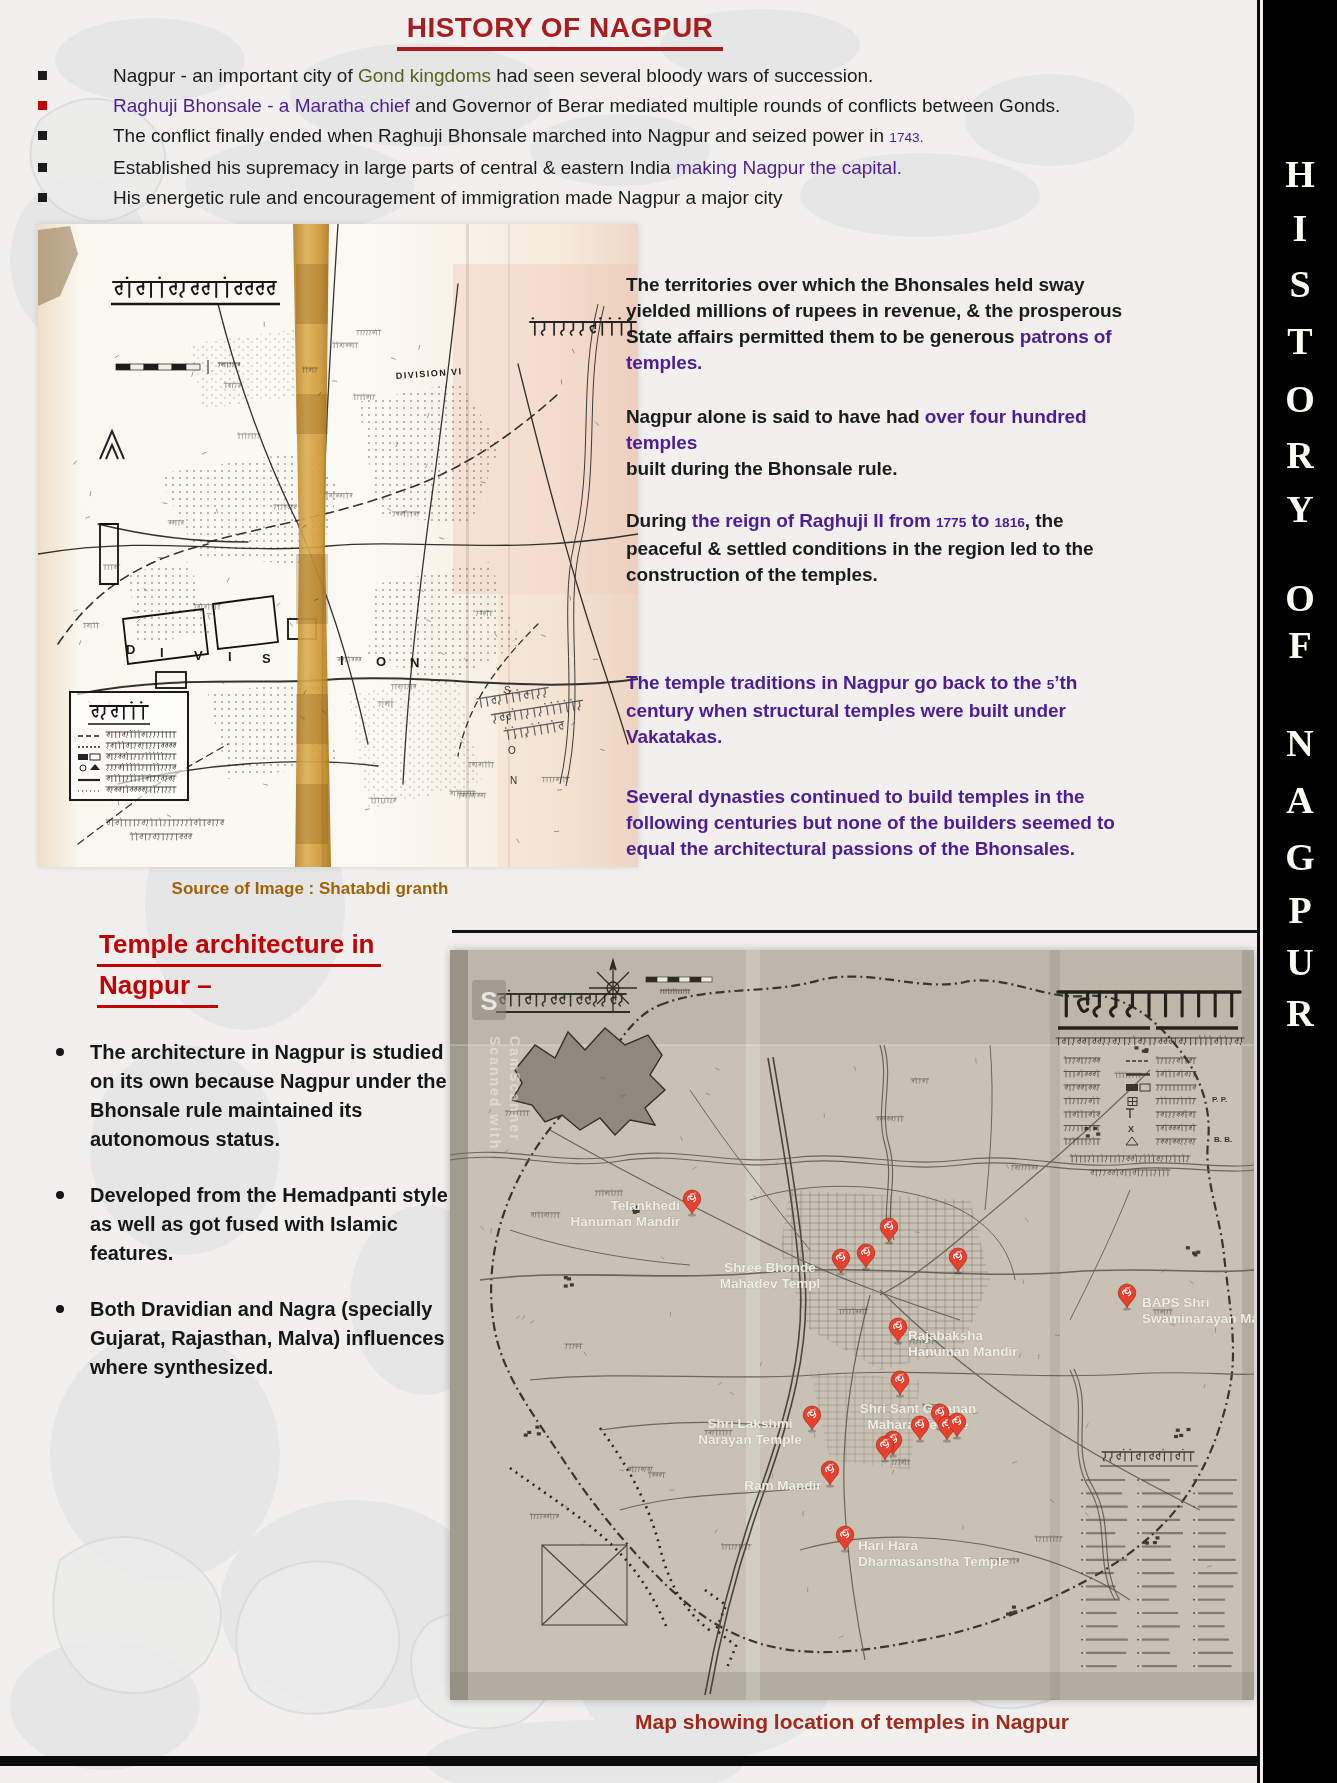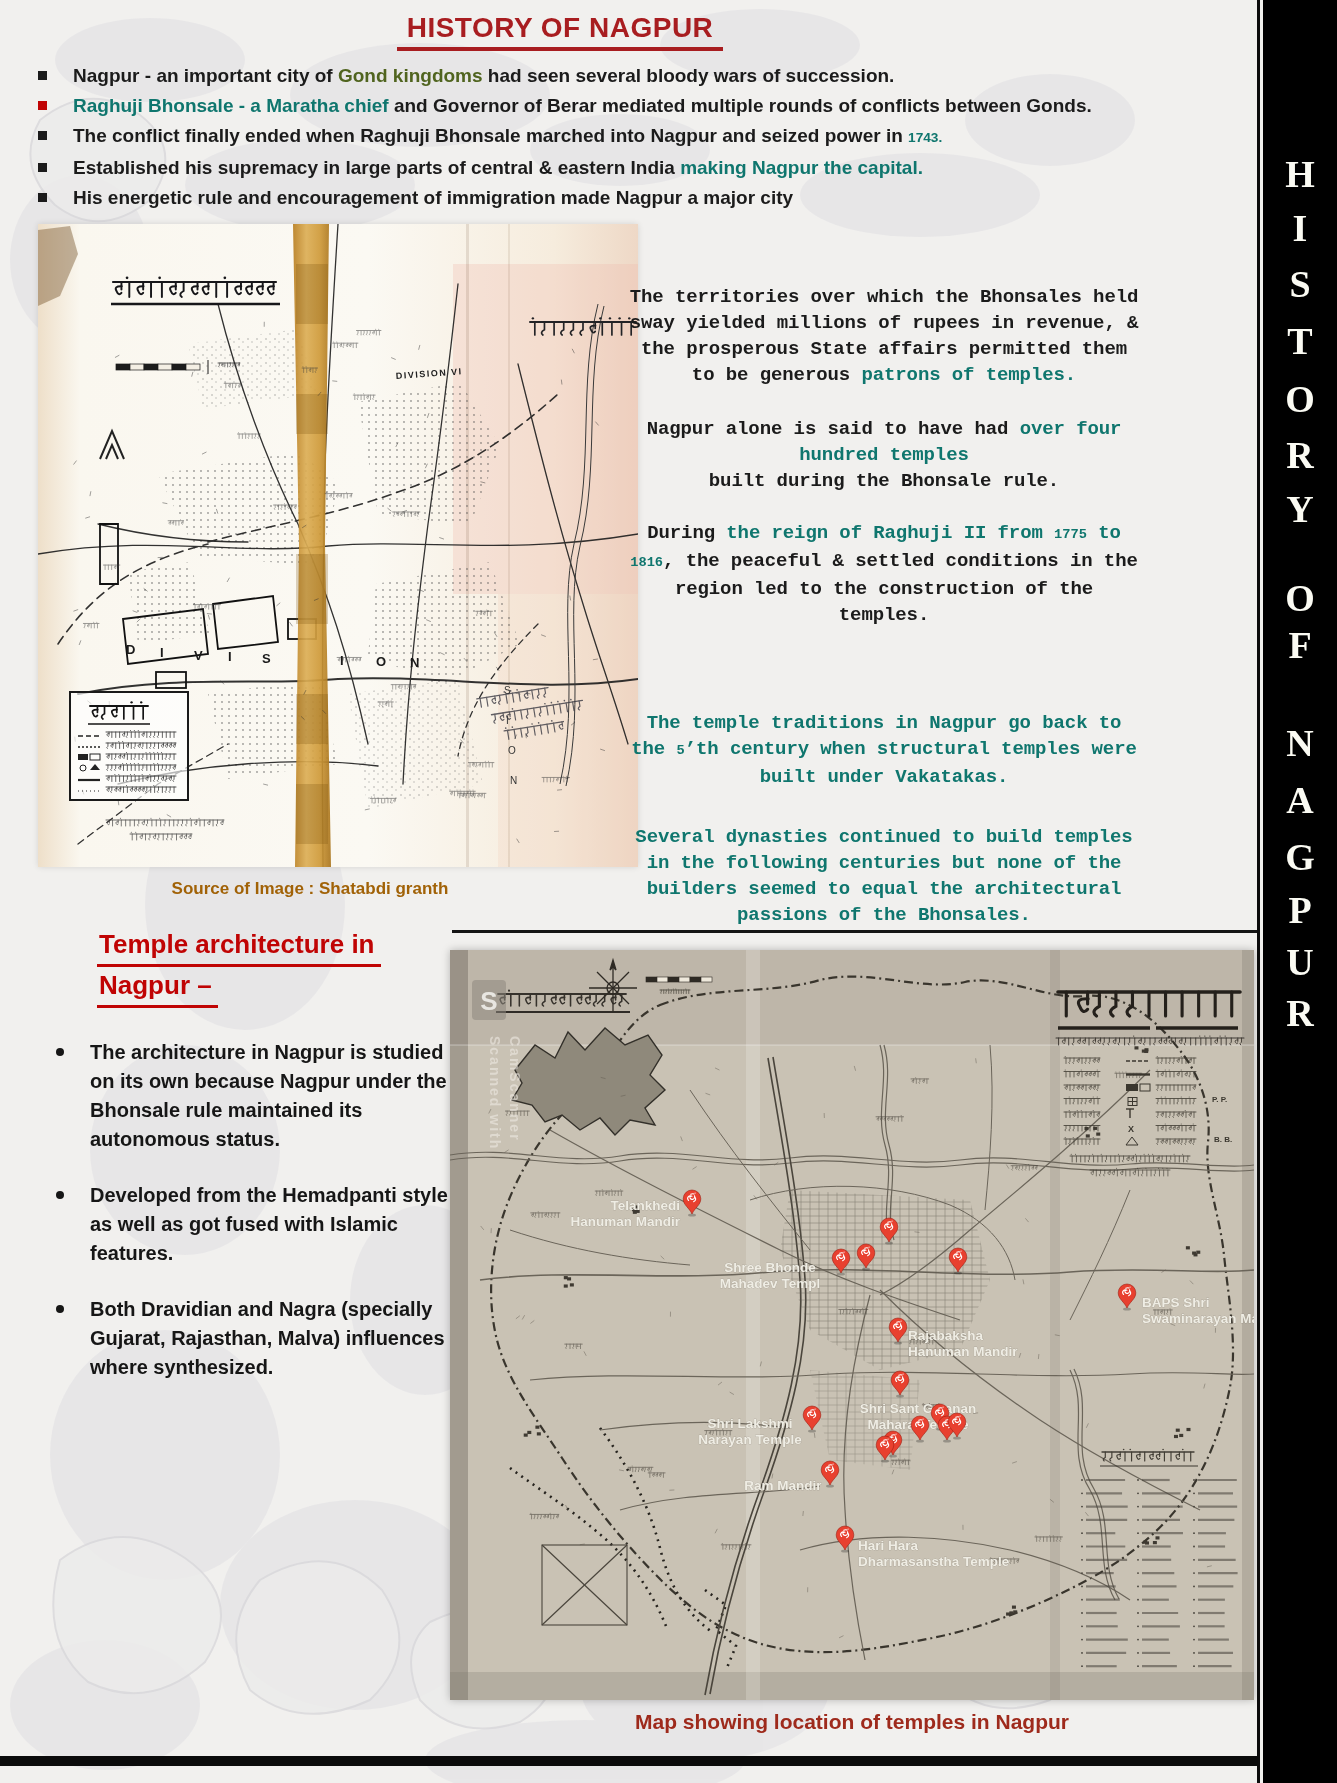--- a/index.html
+++ b/index.html
@@ -10,31 +10,31 @@
   .bgwm{position:absolute;left:0;top:0;z-index:0;}
   .vrule{position:absolute;left:1257px;top:0;width:3px;height:1783px;background:#0c0c0c;z-index:5;}
   .sidebar{position:absolute;left:1263px;top:0;width:74px;height:1783px;background:#000;z-index:6;}
   .sidebar span{position:absolute;left:0;width:74px;text-align:center;
         font-family:"Liberation Serif",serif;font-weight:700;font-size:38px;color:#fbfbf3;}
   .bottombar{position:absolute;left:0;top:1756px;width:1258px;height:10px;background:#0b0b0b;z-index:5;}
   .pgtitle{position:absolute;left:0;top:12px;width:1120px;text-align:center;z-index:2;}
   .pgtitle span{display:inline-block;font-size:28px;font-weight:700;letter-spacing:.5px;
         color:#a81d20;border-bottom:4px solid #a81d20;padding:0 10px 3px 10px;}
   .intro{position:absolute;left:36px;top:66px;width:1200px;z-index:2;list-style:none;margin:0;padding:0;}
-  .intro li{display:flex;align-items:flex-start;margin-bottom:10px;font-size:19px;font-weight:700;
-        line-height:20px;color:#1b1b1b;}
+  .intro li{display:flex;align-items:flex-start;margin-bottom:10px;font-size:19px;font-weight:400;
+        line-height:20px;color:#1b1b1b;gap:40px;}
   .intro .mk{flex:0 0 9px;width:9px;height:9px;margin:5px 26px 0 2px;background:#1b1b1b;}
   .intro .mk.red{background:#c00404;}
-  .k{color:#1b1b1b;} .r{color:#0f766e;} .g{color:#50641f;}
+  .k{color:#1b1b1b;} .r{color:#4c1d95;} .g{color:#50641f;}
   .num{font-size:72%;letter-spacing:0;}
   .oldmap{position:absolute;left:38px;top:224px;width:600px;height:643px;z-index:2;
         box-shadow:0 0 6px rgba(0,0,0,.12);}
   .srccap{position:absolute;left:30px;top:879px;width:560px;text-align:center;
         font-size:17px;font-weight:700;color:#a16207;z-index:2;}
-  .rcol{position:absolute;left:626px;top:284px;width:516px;z-index:2;text-align:center;font-family:Liberation Mono, monospace;}
+  .rcol{position:absolute;left:626px;top:272px;width:516px;z-index:2;text-align:left;}
   .rcol p{margin:0;font-size:19px;font-weight:700;line-height:26px;letter-spacing:-.1px;}
   .rcol p.m1{margin-bottom:28px;} .rcol p.m2{margin-bottom:26px;}
   .rcol p.m3{margin-bottom:82px;} .rcol p.m4{margin-bottom:34px;}
   .divider{position:absolute;left:452px;top:930px;width:806px;height:3px;background:#141414;z-index:2;}
   .theading{position:absolute;left:76px;top:926px;z-index:2;font-size:26px;font-weight:700;color:#c00404;line-height:37px;}
   .theading span{border-bottom:3px solid #c00404;padding:0 6px 1px 2px;display:inline-block;margin-left:21px;}
   .tlist{position:absolute;left:44px;top:1028px;width:400px;z-index:2;list-style:none;margin:10px;padding:0;}
   .tlist li{display:flex;align-items:flex-start;margin-bottom:27px;font-size:20px;font-weight:700;
         line-height:29px;color:#161616;}
   .tlist .dot{flex:0 0 8px;width:8px;height:8px;border-radius:50%;background:#161616;margin:10px 26px 0 2px;}

